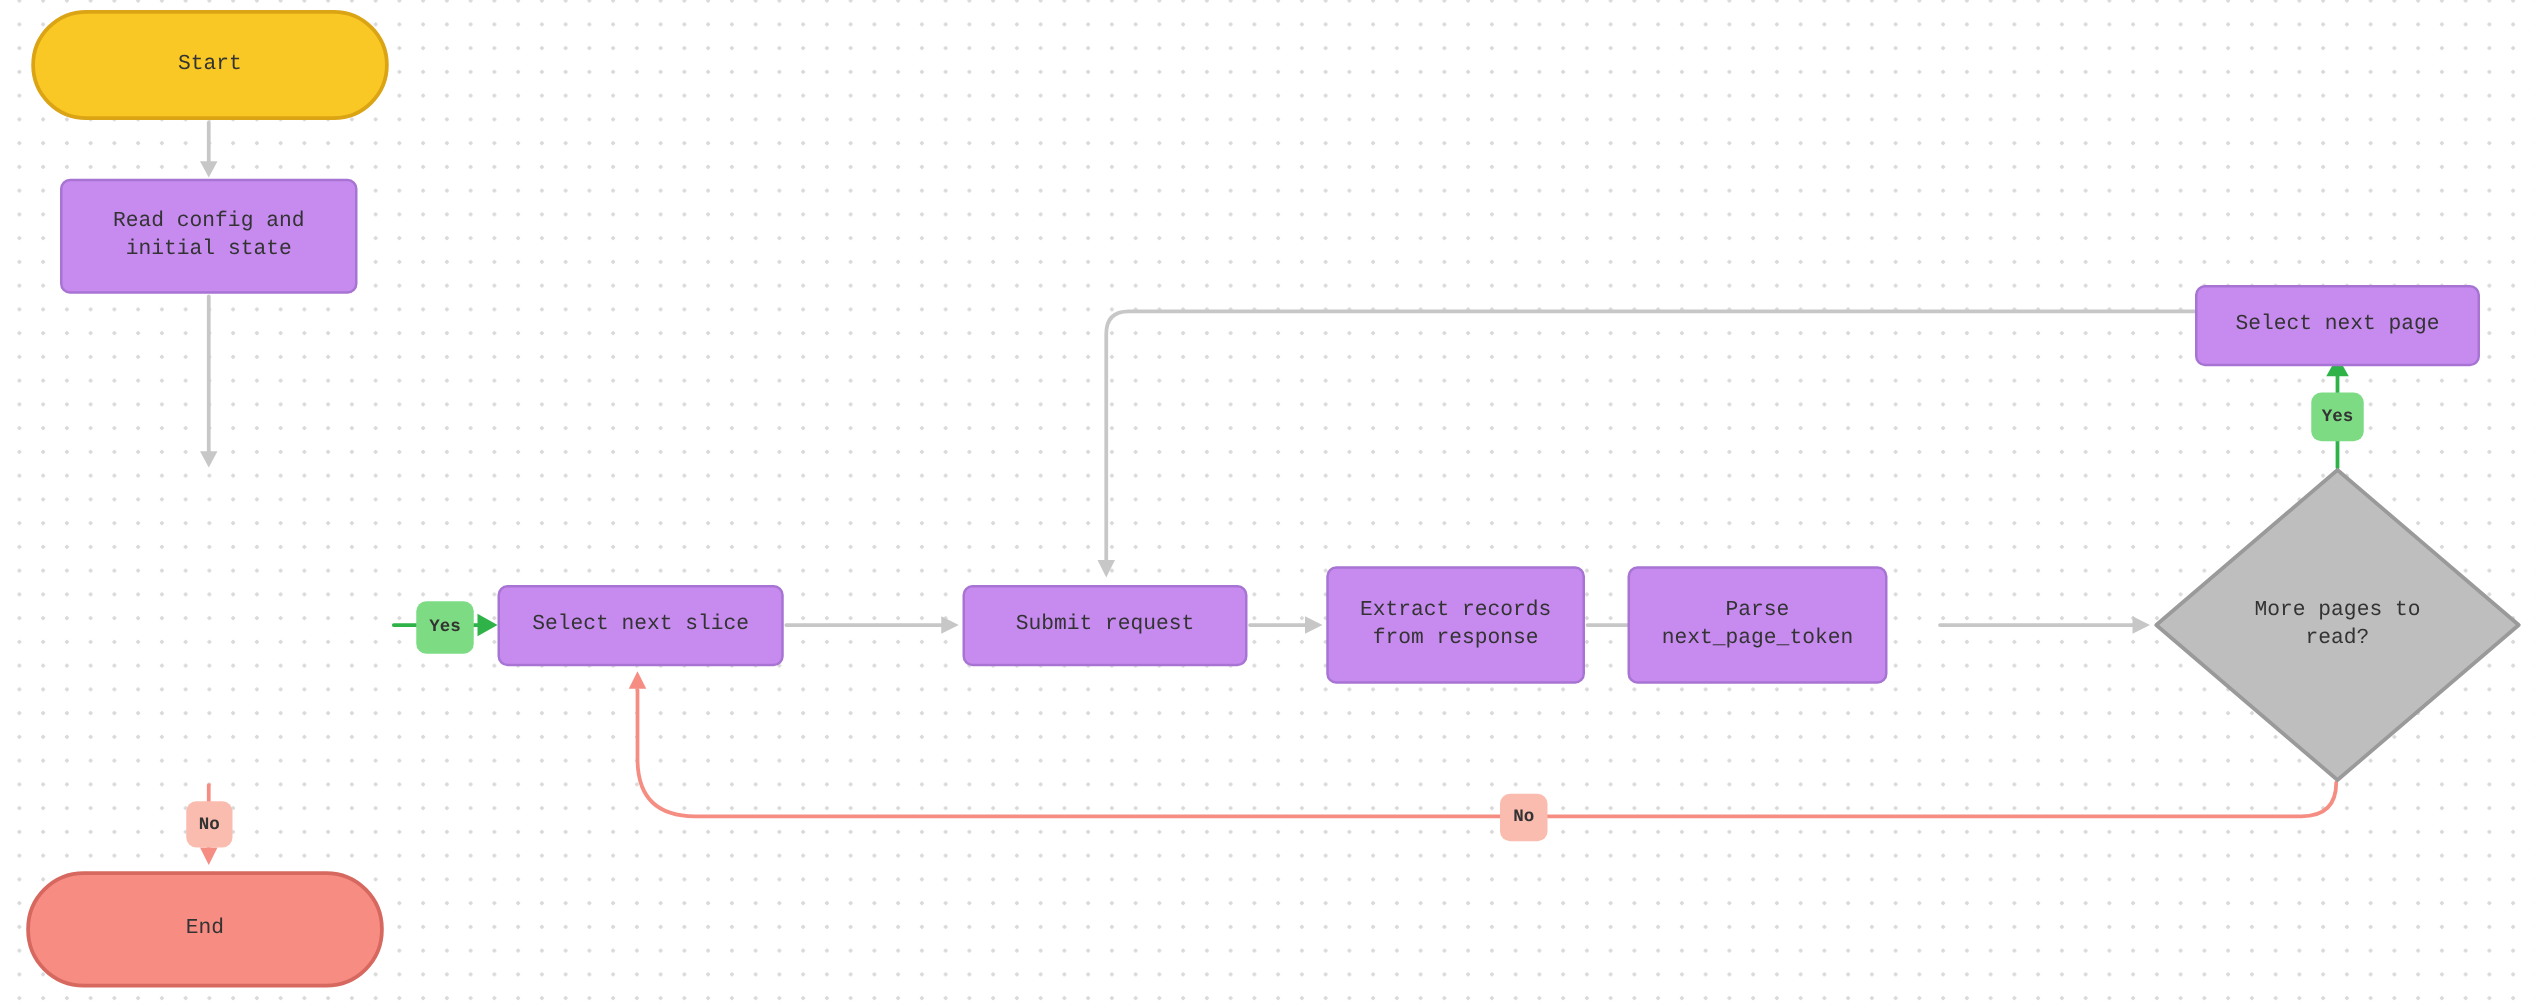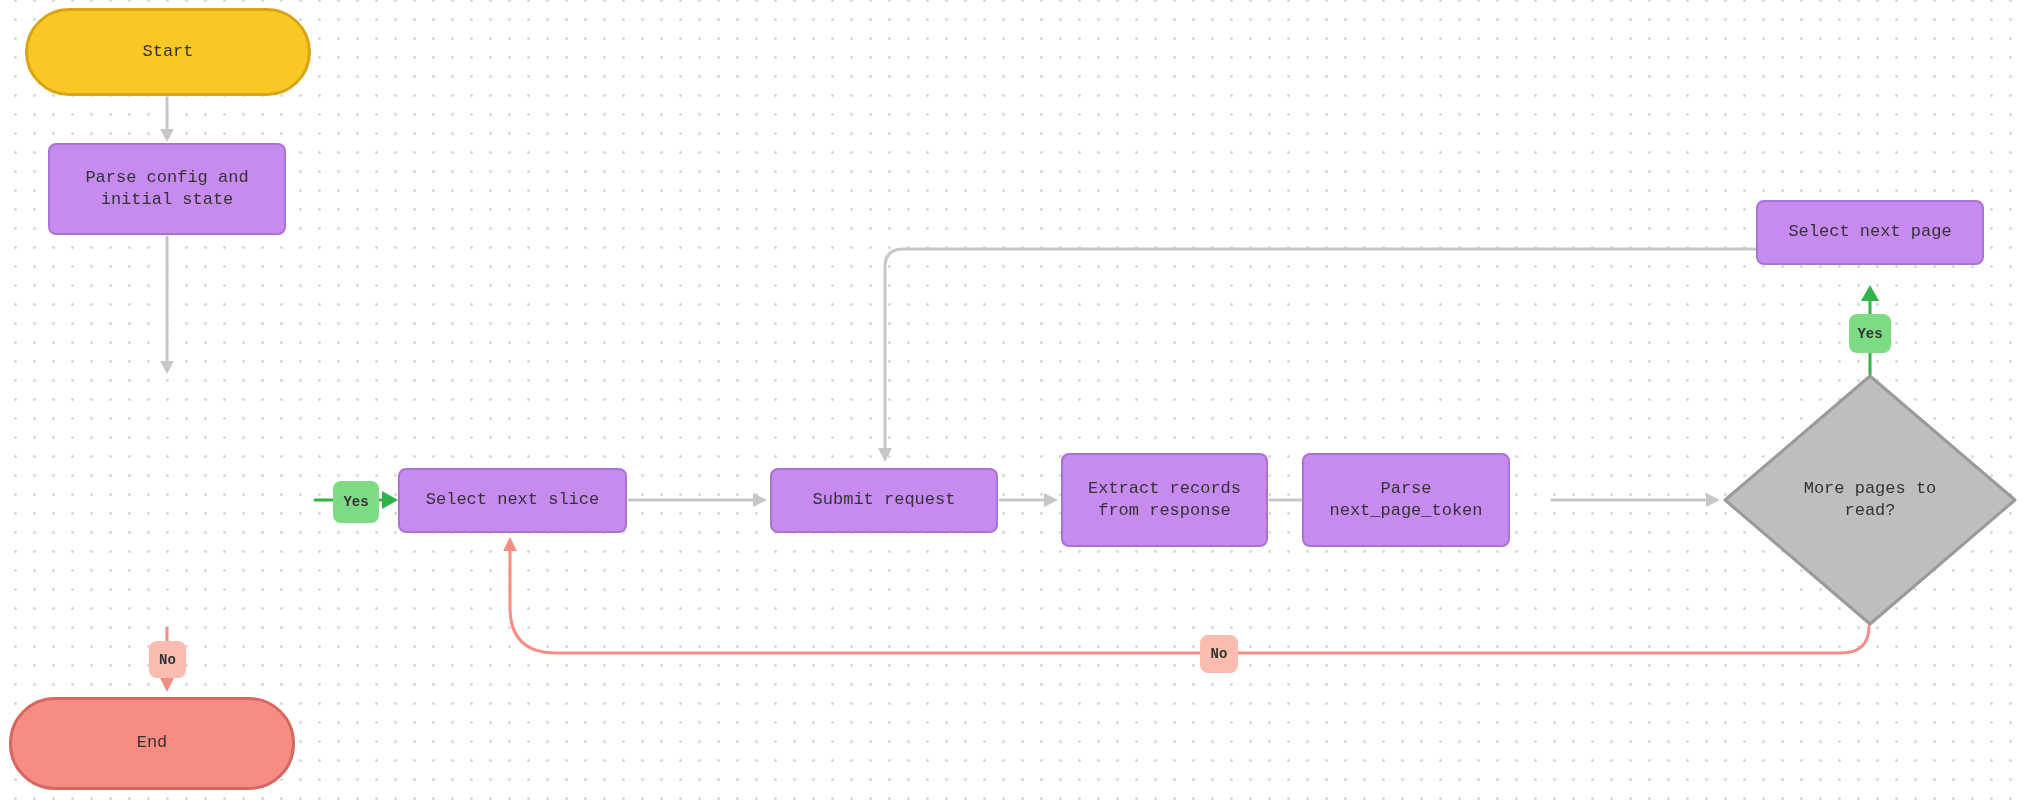--- a/index.html
+++ b/index.html
@@ -122,21 +122,21 @@
       <path class="red-line" d="M1869 626 Q1869 653 1841 653 H556 Q510 653 510 607 V552"></path>
       <polygon class="red-head" points="503,551 517,551 510,537"></polygon>
     </g>
   </svg>
 
   <div class="node terminal start" style="left:25px;top:8px;width:286px;height:88px;">
     <span>Start</span>
   </div>
 
   <div class="node process" style="left:48px;top:143px;width:238px;height:92px;">
-    <span class="w185">Parse config and initial state</span>
+    <span class="w185">Read config and initial state</span>
   </div>
 
 
   <div class="node process" style="left:398px;top:468px;width:229px;height:65px;text-align:center;">
     <span>Select next slice</span>
   </div>
 
   <div class="node process" style="left:770px;top:468px;width:228px;height:65px;">
     <span>Submit request</span>
   </div>
@@ -150,25 +150,25 @@
 next_page_token</span>
   </div>
 
   <div class="decision" style="left:1723px;top:374px;width:294px;height:252px;">
     <svg class="shape" viewBox="0 0 294 252" preserveAspectRatio="none">
       <polygon points="147,2 292,126 147,250 2,126"></polygon>
     </svg>
     <span class="decision-label">More pages to read?</span>
   </div>
 
-  <div class="node process" style="left:1756px;top:200px;width:228px;height:65px;">
+  <div class="node process" style="left:1756px;top:228px;width:228px;height:65px;">
     <span>Select next page</span>
   </div>
 
-  <div class="node terminal end" style="left:9px;top:697px;width:286px;height:93px;">
+  <div class="node terminal end" style="left:21px;top:697px;width:286px;height:93px;">
     <span>End</span>
   </div>
 
   <div class="badge yes" style="left:333px;top:481px;width:46px;height:42px;">
     <span>Yes</span>
   </div>
 
   <div class="badge no" style="left:149px;top:641px;width:37px;height:37px;">
     <span>No</span>
   </div>

